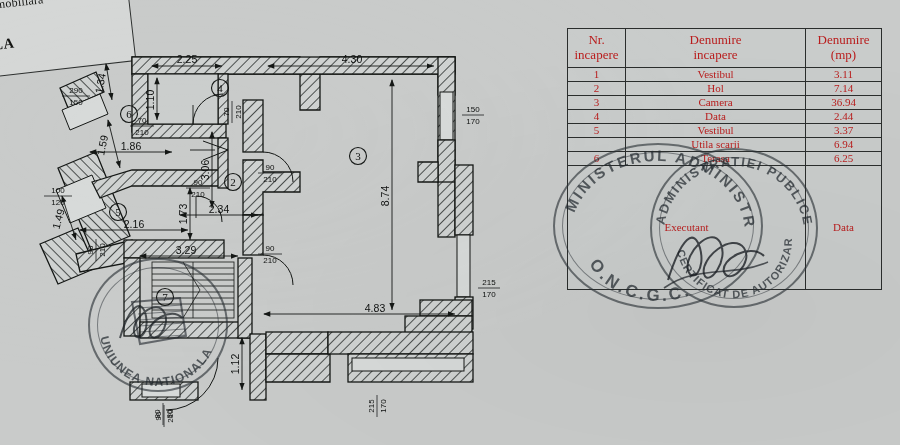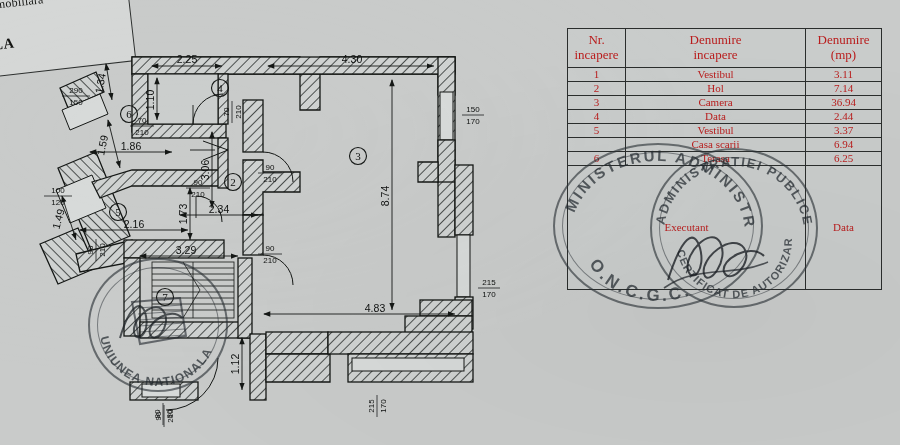--- a/index.html
+++ b/index.html
@@ -446,21 +446,21 @@
           <td class="row-h">Data</td>
           <td class="row-h">2.44</td>
         </tr>
         <tr>
           <td class="row-h">5</td>
           <td class="row-h">Vestibul</td>
           <td class="row-h">3.37</td>
         </tr>
         <tr>
           <td class="row-h"></td>
-          <td class="row-h">Casa scarii</td>
+          <td class="row-h">Utila scarii</td>
           <td class="row-h">6.94</td>
         </tr>
         <tr>
           <td class="row-h">6</td>
           <td class="row-h">Terasa</td>
           <td class="row-h">6.25</td>
         </tr>
         <tr>
           <td class="data-lbl" colspan="2">Executant</td>
           <td class="data-lbl">Data</td>

